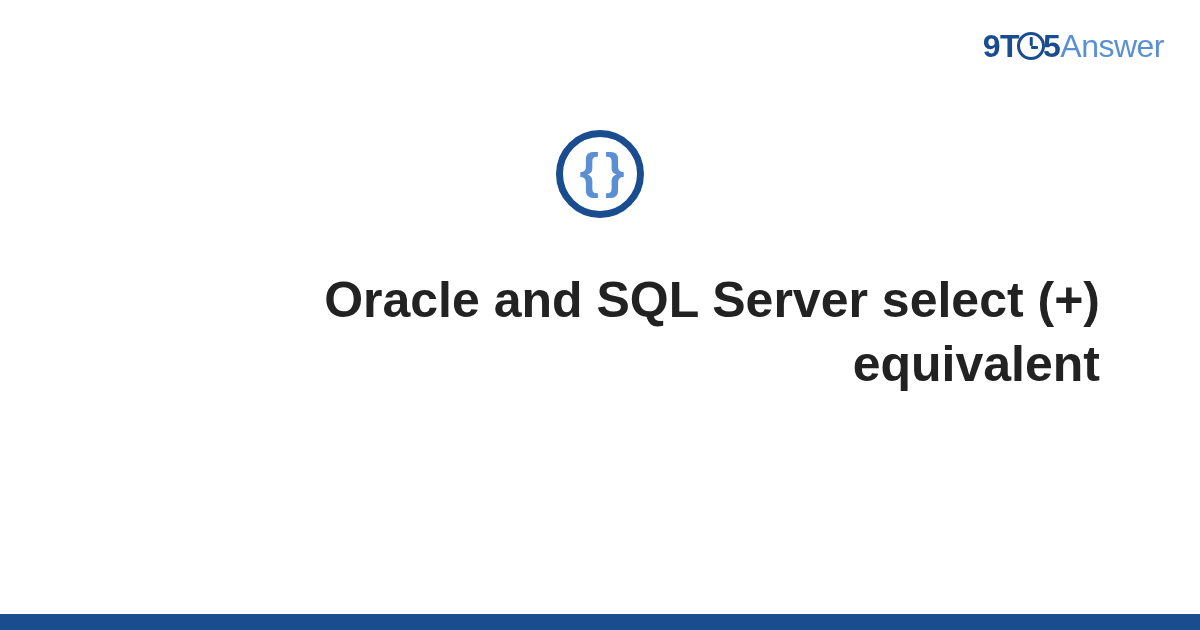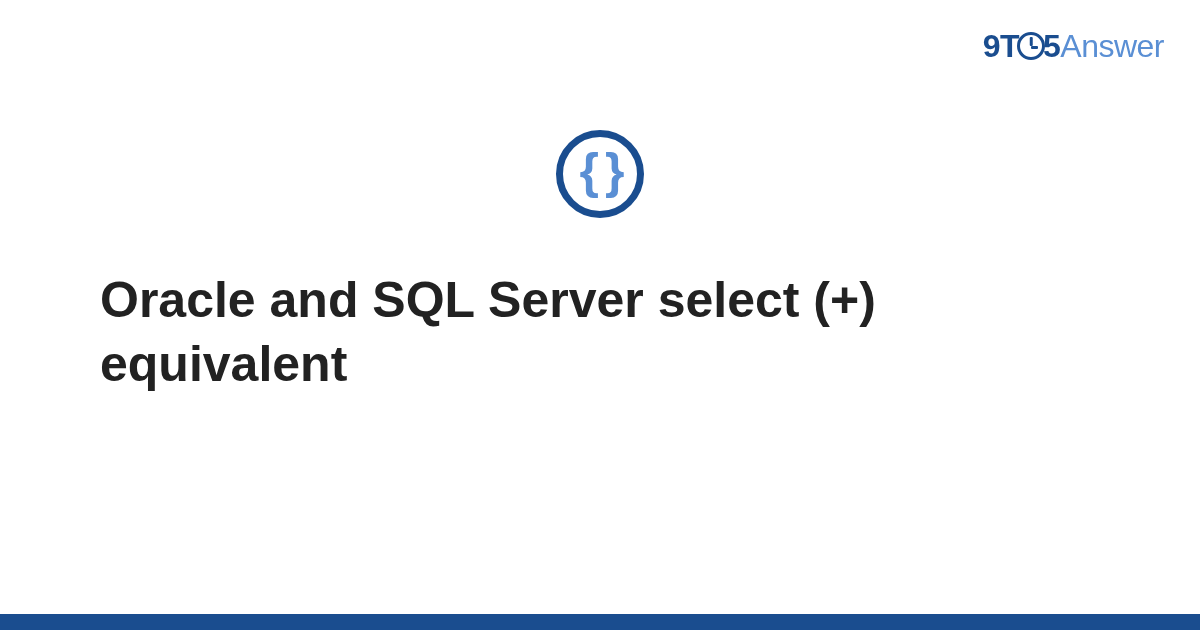--- a/index.html
+++ b/index.html
@@ -92,21 +92,21 @@
       color: #5a8fd4;
       font-family: "Segoe UI", Arial, sans-serif;
       letter-spacing: -4px;
       line-height: 1;
       margin-top: -6px;
     }
     .title {
       font-size: 50px;
       font-weight: 700;
       color: #222222;
-      text-align: left;
+      text-align: right;
       line-height: 1.28;
       max-width: 1000px;
     }
     .bottom-bar {
       position: absolute;
       bottom: 0;
       left: 0;
       right: 0;
       height: 16px;
       background: #1a4d8f;

